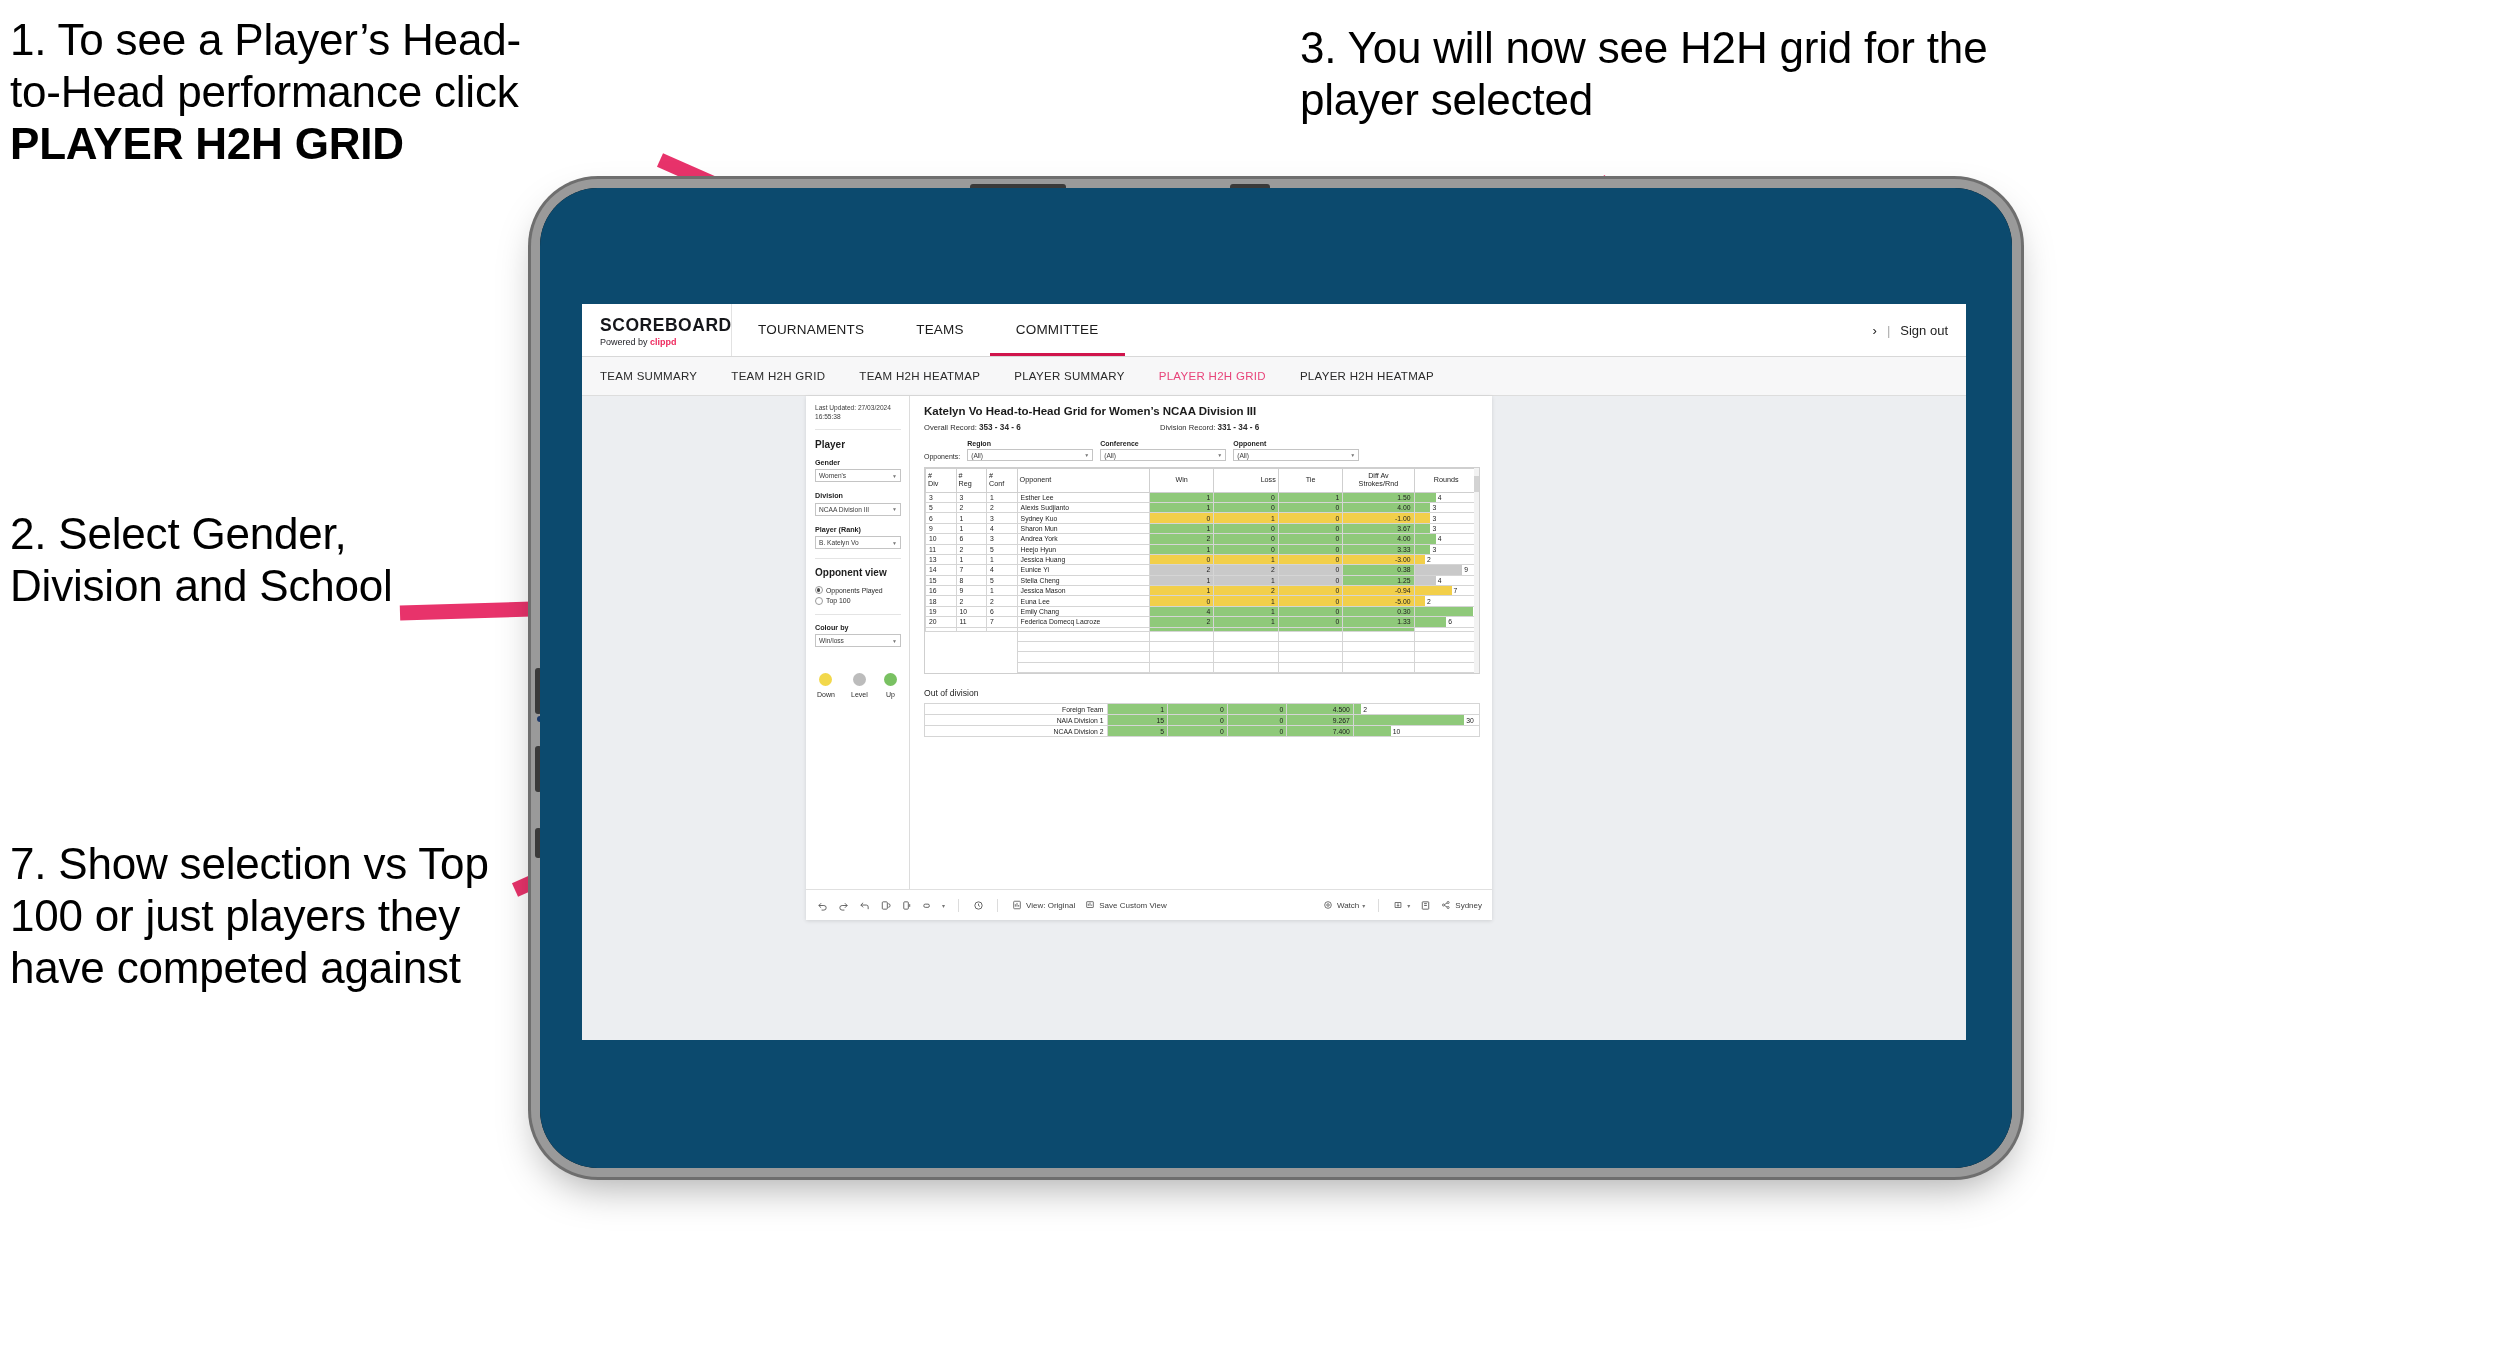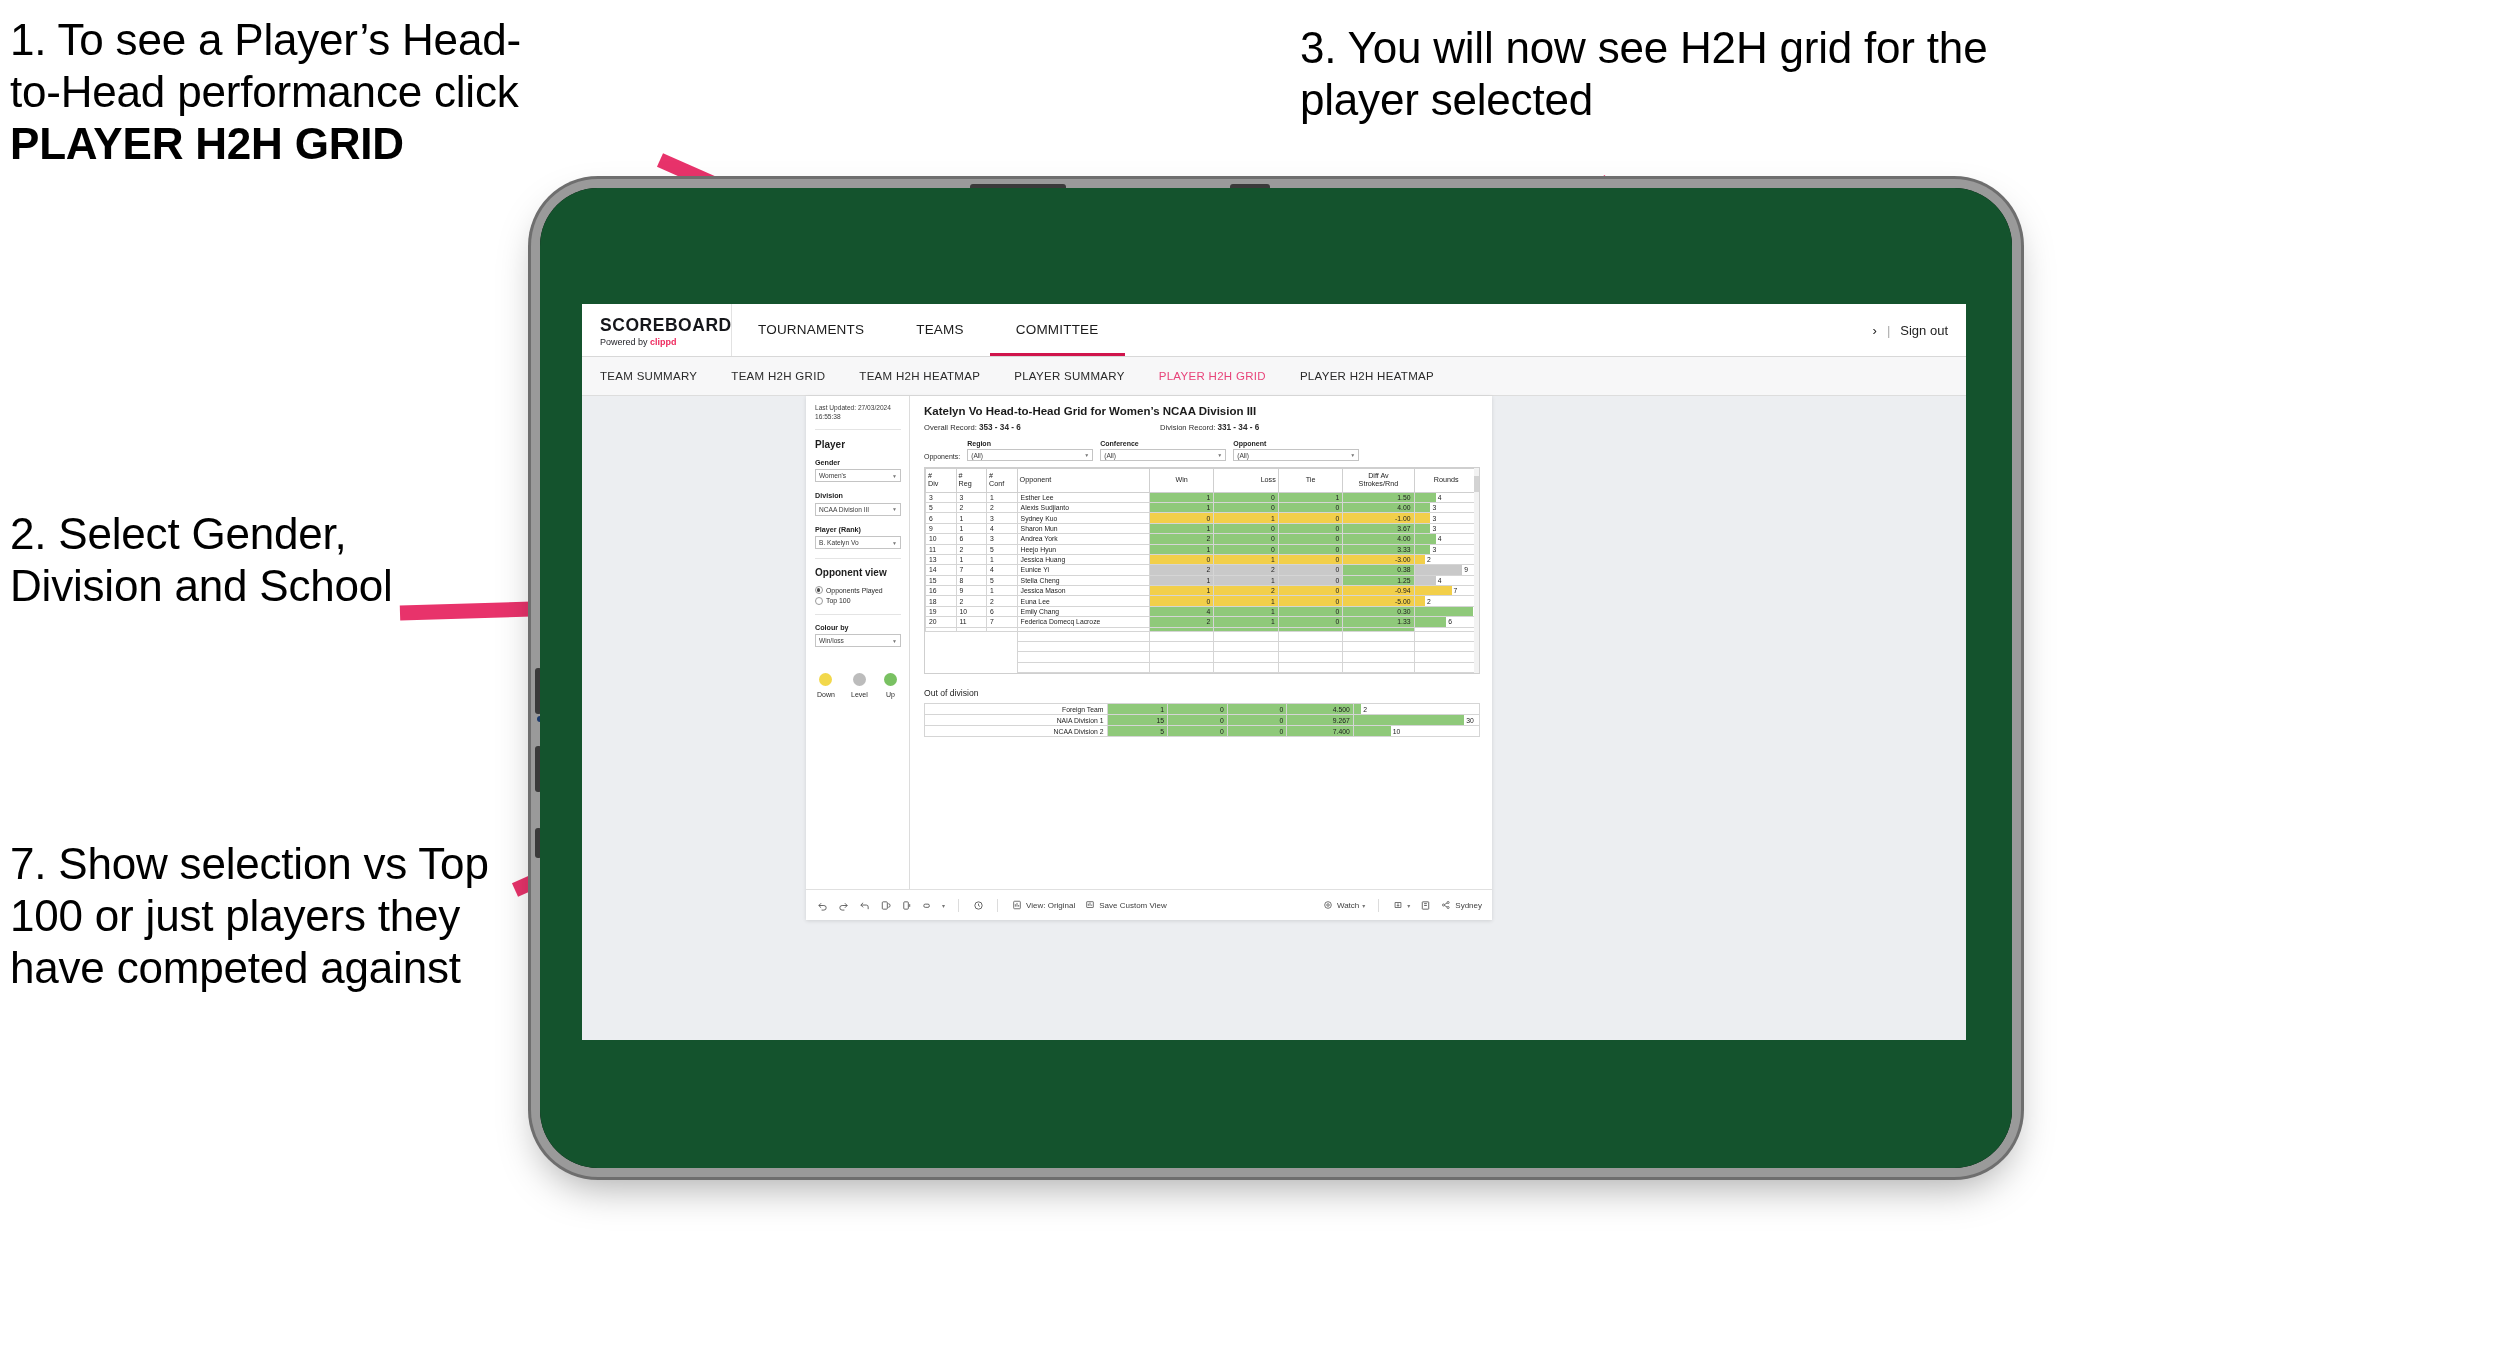--- a/index.html
+++ b/index.html
@@ -22,21 +22,21 @@
   
   .arrowsvg{position:absolute;left:0;top:0;width:2512px;height:1352px;
             pointer-events:none;}
 
   
   .tablet{position:absolute;left:540px;top:188px;width:1472px;height:980px;
           border-radius:58px;background:#0b0b0b;
           box-shadow:0 0 0 9px #9a9a9a, 0 0 0 12px #6e6e6e,
                      0 18px 40px rgba(0,0,0,.35);}
   .tablet-inner{position:absolute;left:0;top:0;right:0;bottom:0;
-                border-radius:58px;background:#14532d;overflow:hidden;}
+                border-radius:58px;background:#0c4a6e;overflow:hidden;}
   
   .btn-side{position:absolute;background:#2b2b2b;border-radius:3px;}
   .btn-top1{left:430px;top:-4px;width:96px;height:7px;background:#3a3a3a;}
   .btn-top2{left:690px;top:-4px;width:40px;height:7px;background:#3a3a3a;}
   .btn-l1{left:-5px;top:480px;width:7px;height:46px;background:#3a3a3a;}
   .btn-l2{left:-5px;top:558px;width:7px;height:46px;background:#3a3a3a;}
   .btn-l3{left:-5px;top:640px;width:7px;height:30px;background:#3a3a3a;}
   .cam{position:absolute;left:-3px;top:528px;width:6px;height:6px;
        border-radius:50%;background:#1b3a6b;}
 

